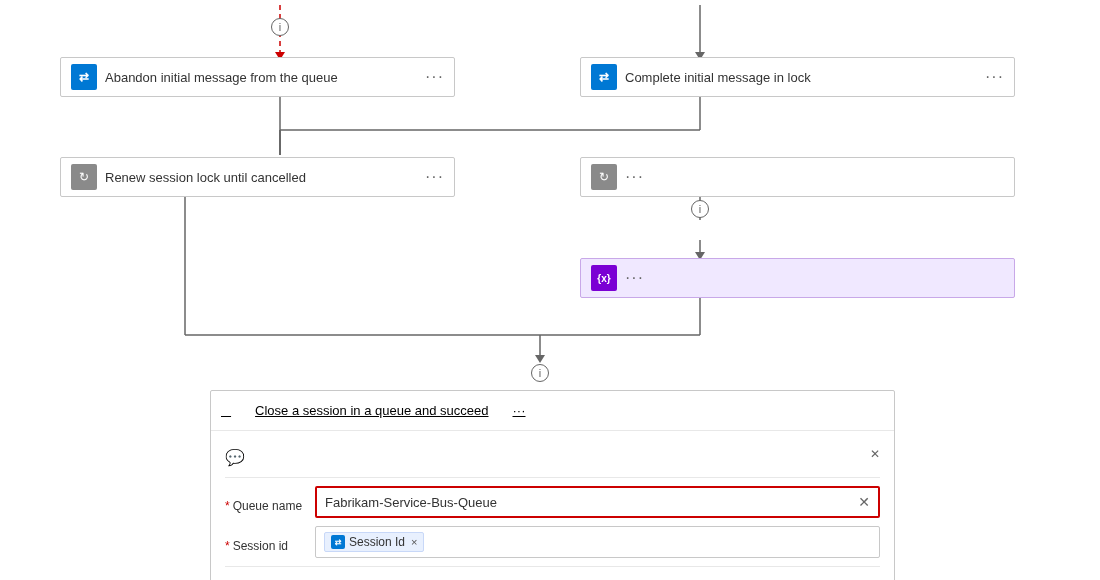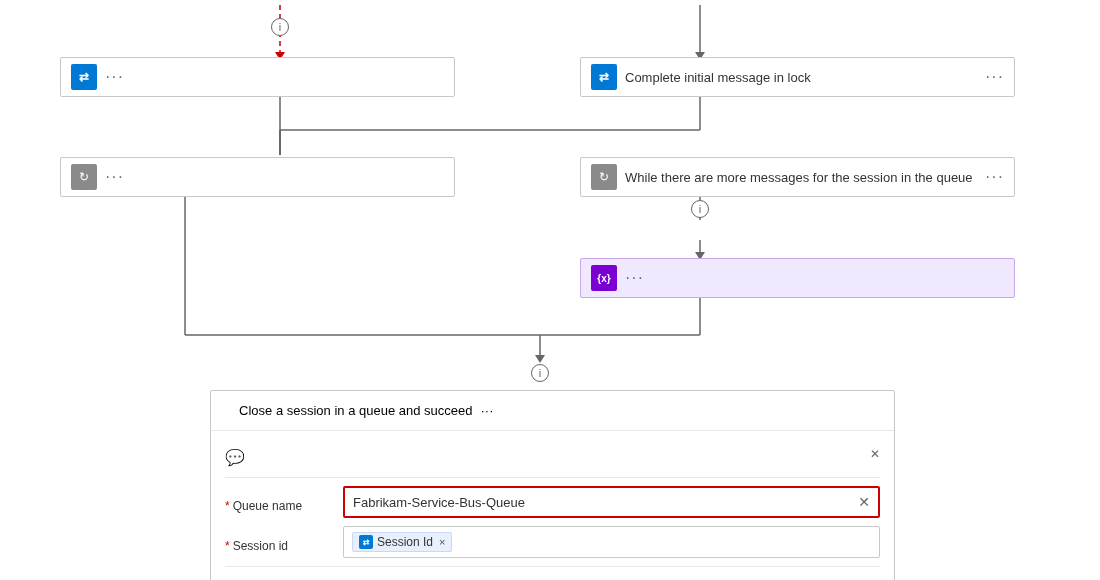--- a/index.html
+++ b/index.html
@@ -99,22 +99,23 @@
       background: #fff;
       border: 1px solid #c8c8c8;
       border-radius: 2px;
     }
 
     .expanded-card .card-header {
       display: flex;
       align-items: center;
       height: 40px;
       padding: 0 10px;
-      gap: 8px;
+      gap: 24px;
       border-bottom: 1px solid #e8e8e8;
+      text-decoration: underline;
     }
 
     .expanded-card .card-body {
       padding: 10px 14px;
     }
 
     .info-banner {
       display: flex;
       align-items: flex-start;
       gap: 8px;
@@ -156,21 +157,20 @@
       flex: 1;
       height: 32px;
       border: 1px solid #c8c8c8;
       border-radius: 2px;
       padding: 0 8px;
       font-size: 13px;
       color: #333;
       display: flex;
       align-items: center;
       position: relative;
-      margin-left: 28px;
     }
 
     .field-input.focused {
       border: 2px solid #c00;
     }
 
     .field-input .clear-btn {
       margin-left: auto;
       color: #666;
       cursor: pointer;
@@ -269,43 +269,44 @@
   </svg>
 
   <div class="info-circle" style="left:271px; top:18px;">
     <span>i</span>
   </div>
 
   <div class="action-card" style="left:60px; top:57px; width:395px;">
     <div class="icon-box">
       <span class="icon-service-bus">⇄</span>
     </div>
+    <span class="card-label">Abandon initial message from the queue</span>
     <span class="more-btn">···</span>
   </div>
 
   <div class="action-card" style="left:580px; top:57px; width:435px;">
     <div class="icon-box">
       <span class="icon-service-bus">⇄</span>
     </div>
     <span class="card-label">Complete initial message in lock</span>
     <span class="more-btn">···</span>
   </div>
 
   <div class="action-card" style="left:60px; top:157px; width:395px;">
     <div class="icon-box gray">
       <span class="icon-refresh">↻</span>
     </div>
+    <span class="card-label">Renew session lock until cancelled</span>
     <span class="more-btn">···</span>
   </div>
 
   <div class="action-card" style="left:580px; top:157px; width:435px;">
     <div class="icon-box gray">
       <span class="icon-refresh">↻</span>
     </div>
-    <span class="card-label">While there are more messages for the session in the queue</span>
     <span class="more-btn">···</span>
   </div>
 
   <div class="info-circle" style="left:691px; top:200px;">
     <span>i</span>
   </div>
 
   <div class="action-card" style="left:580px; top:258px; width:435px; background:#f0e8ff; border-color:#c8a8e8;">
     <div class="icon-box purple">
       <span class="icon-curly" style="font-size:10px;">{x}</span>

